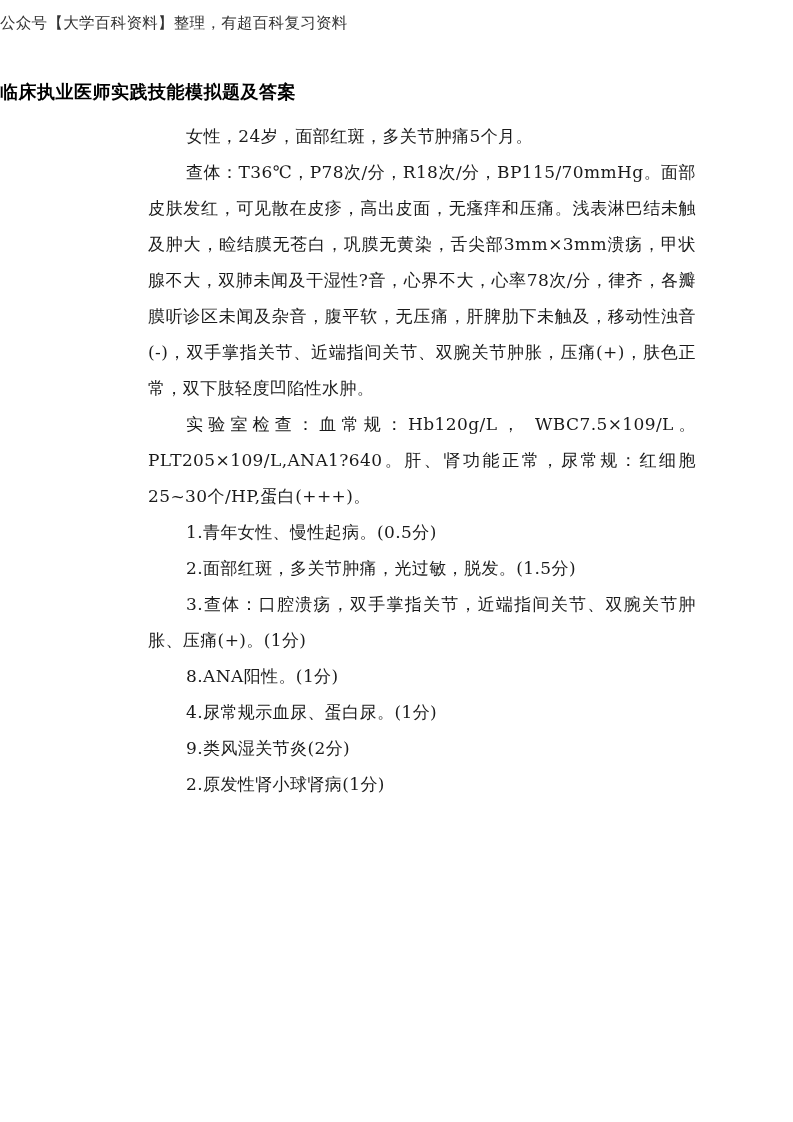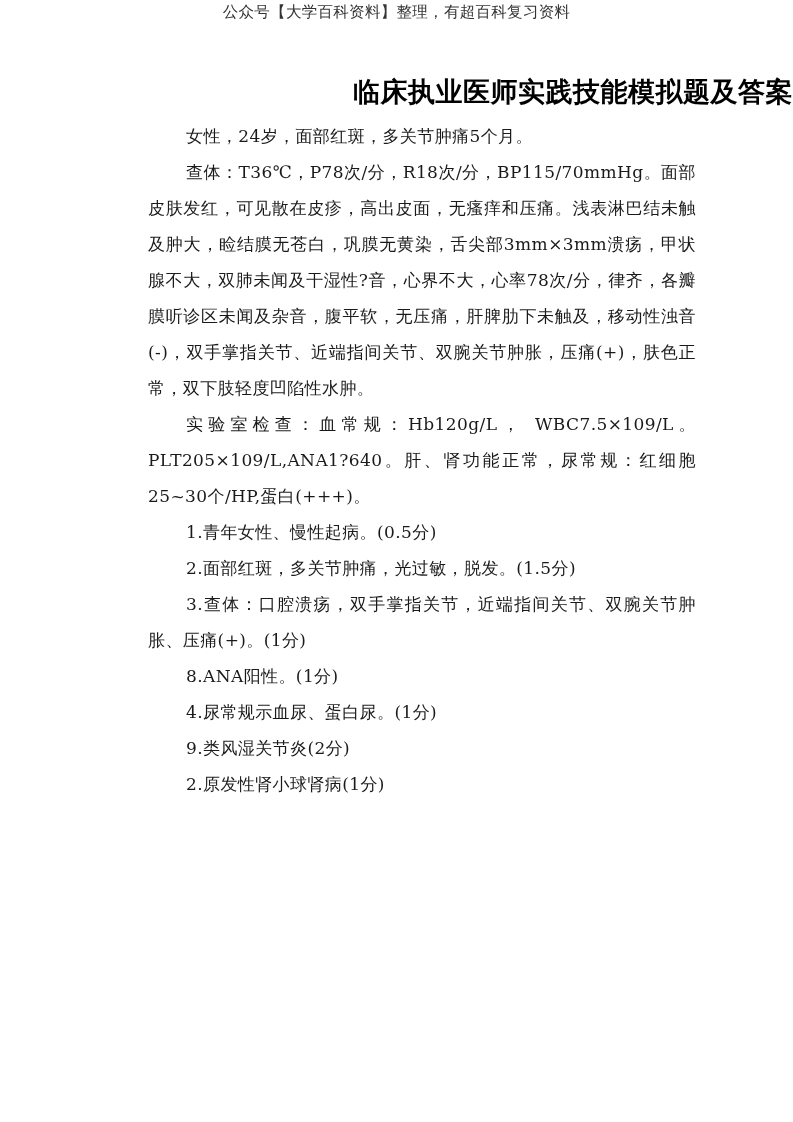--- a/index.html
+++ b/index.html
@@ -10,36 +10,36 @@
     body {
       width: 793px;
       height: 1122px;
       position: relative;
       overflow: hidden;
       font-family: "DejaVu Serif", "Liberation Serif", serif;
       color: #1a1a1a;
     }
     .page-header {
       position: absolute;
-      top: 1px;
+      top: 12px;
       left: 0;
       width: 793px;
-      text-align: center;
+      text-align: left;
       font-size: 15.5px;
       color: #333333;
       letter-spacing: 0.3px;
       line-height: 22px;
     }
     .doc-title {
       position: absolute;
       top: 78px;
       left: 0;
       width: 793px;
-      text-align: right;
-      font-size: 27px;
+      text-align: left;
+      font-size: 18px;
       font-weight: bold;
       font-family: "DejaVu Sans", "Liberation Sans", sans-serif;
       color: #000000;
       letter-spacing: 0.5px;
       line-height: 28px;
     }
     .doc-body {
       position: absolute;
       top: 118px;
       left: 120px;

